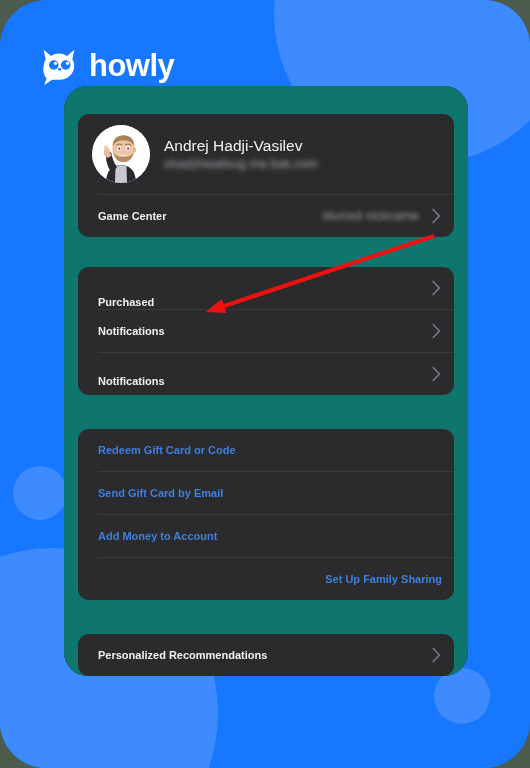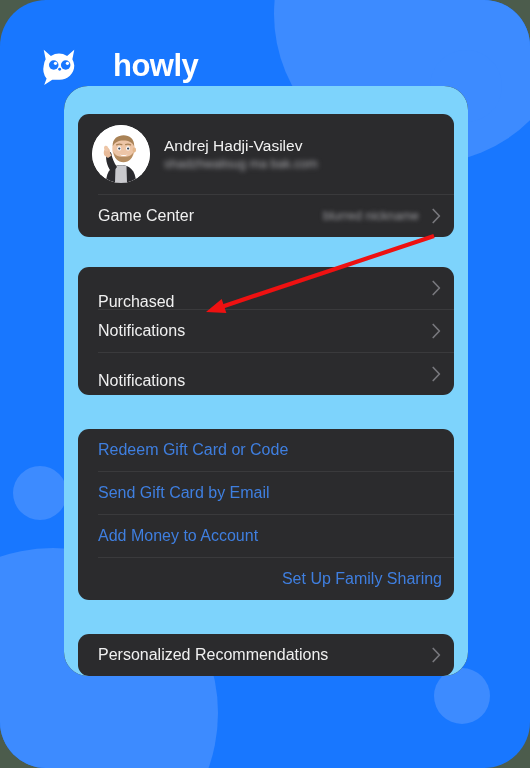--- a/index.html
+++ b/index.html
@@ -76,21 +76,20 @@
     width: 42px;
     height: 42px;
     display: block;
   }
   .brand-text {
     color: #ffffff;
     font-size: 31px;
     font-weight: bold;
     letter-spacing: -0.5px;
     line-height: 1;
-    margin-left: 24px;
   }
 
   
   .phone {
     position: absolute;
     left: 64px;
     top: 86px;
     width: 404px;
     height: 590px;
     background: #161618;
@@ -162,23 +161,24 @@
   
   .row {
     display: flex;
     align-items: center;
     height: 42px;
     padding: 0 12px 0 20px;
     box-sizing: border-box;
   }
   .row-label {
     color: #f0f0f0;
-    font-size: 16px;
+    font-size: 11px;
     flex: 1 1 auto;
     white-space: nowrap;
+    font-weight: bold;
   }
   .row-label.link {
     color: #3f7fe0;
   }
   .row-value-blur {
     color: #9a9a9e;
     font-size: 12.5px;
     filter: blur(2.2px);
     margin-right: 12px;
     white-space: nowrap;
@@ -230,21 +230,21 @@
         <circle cx="29" cy="22" r="5" fill="#1877ff"></circle>
         <circle cx="18.3" cy="20.2" r="1.7" fill="#ffffff"></circle>
         <circle cx="30.8" cy="20.2" r="1.7" fill="#ffffff"></circle>
         <circle cx="22.7" cy="26.4" r="1.5" fill="#1877ff"></circle>
       </svg>
     </span>
     <span class="brand-text">howly</span>
   </div>
 
   <div class="phone" style="background: rgb(22, 22, 24);">
-    <div class="screen" style="background: #7dd3fc; border-radius: 8px;">
+    <div class="screen" style="background: #0f766e; border-radius: 8px;">
 
       <div class="gap-md"></div>
 
       <div class="card" style="background: rgb(43, 43, 45);">
 
         <div class="account-row">
           <div class="avatar">
             <svg width="58" height="58" viewBox="0 0 58 58" aria-hidden="true">
               <circle cx="29" cy="29" r="29" fill="#ffffff"></circle>
 

